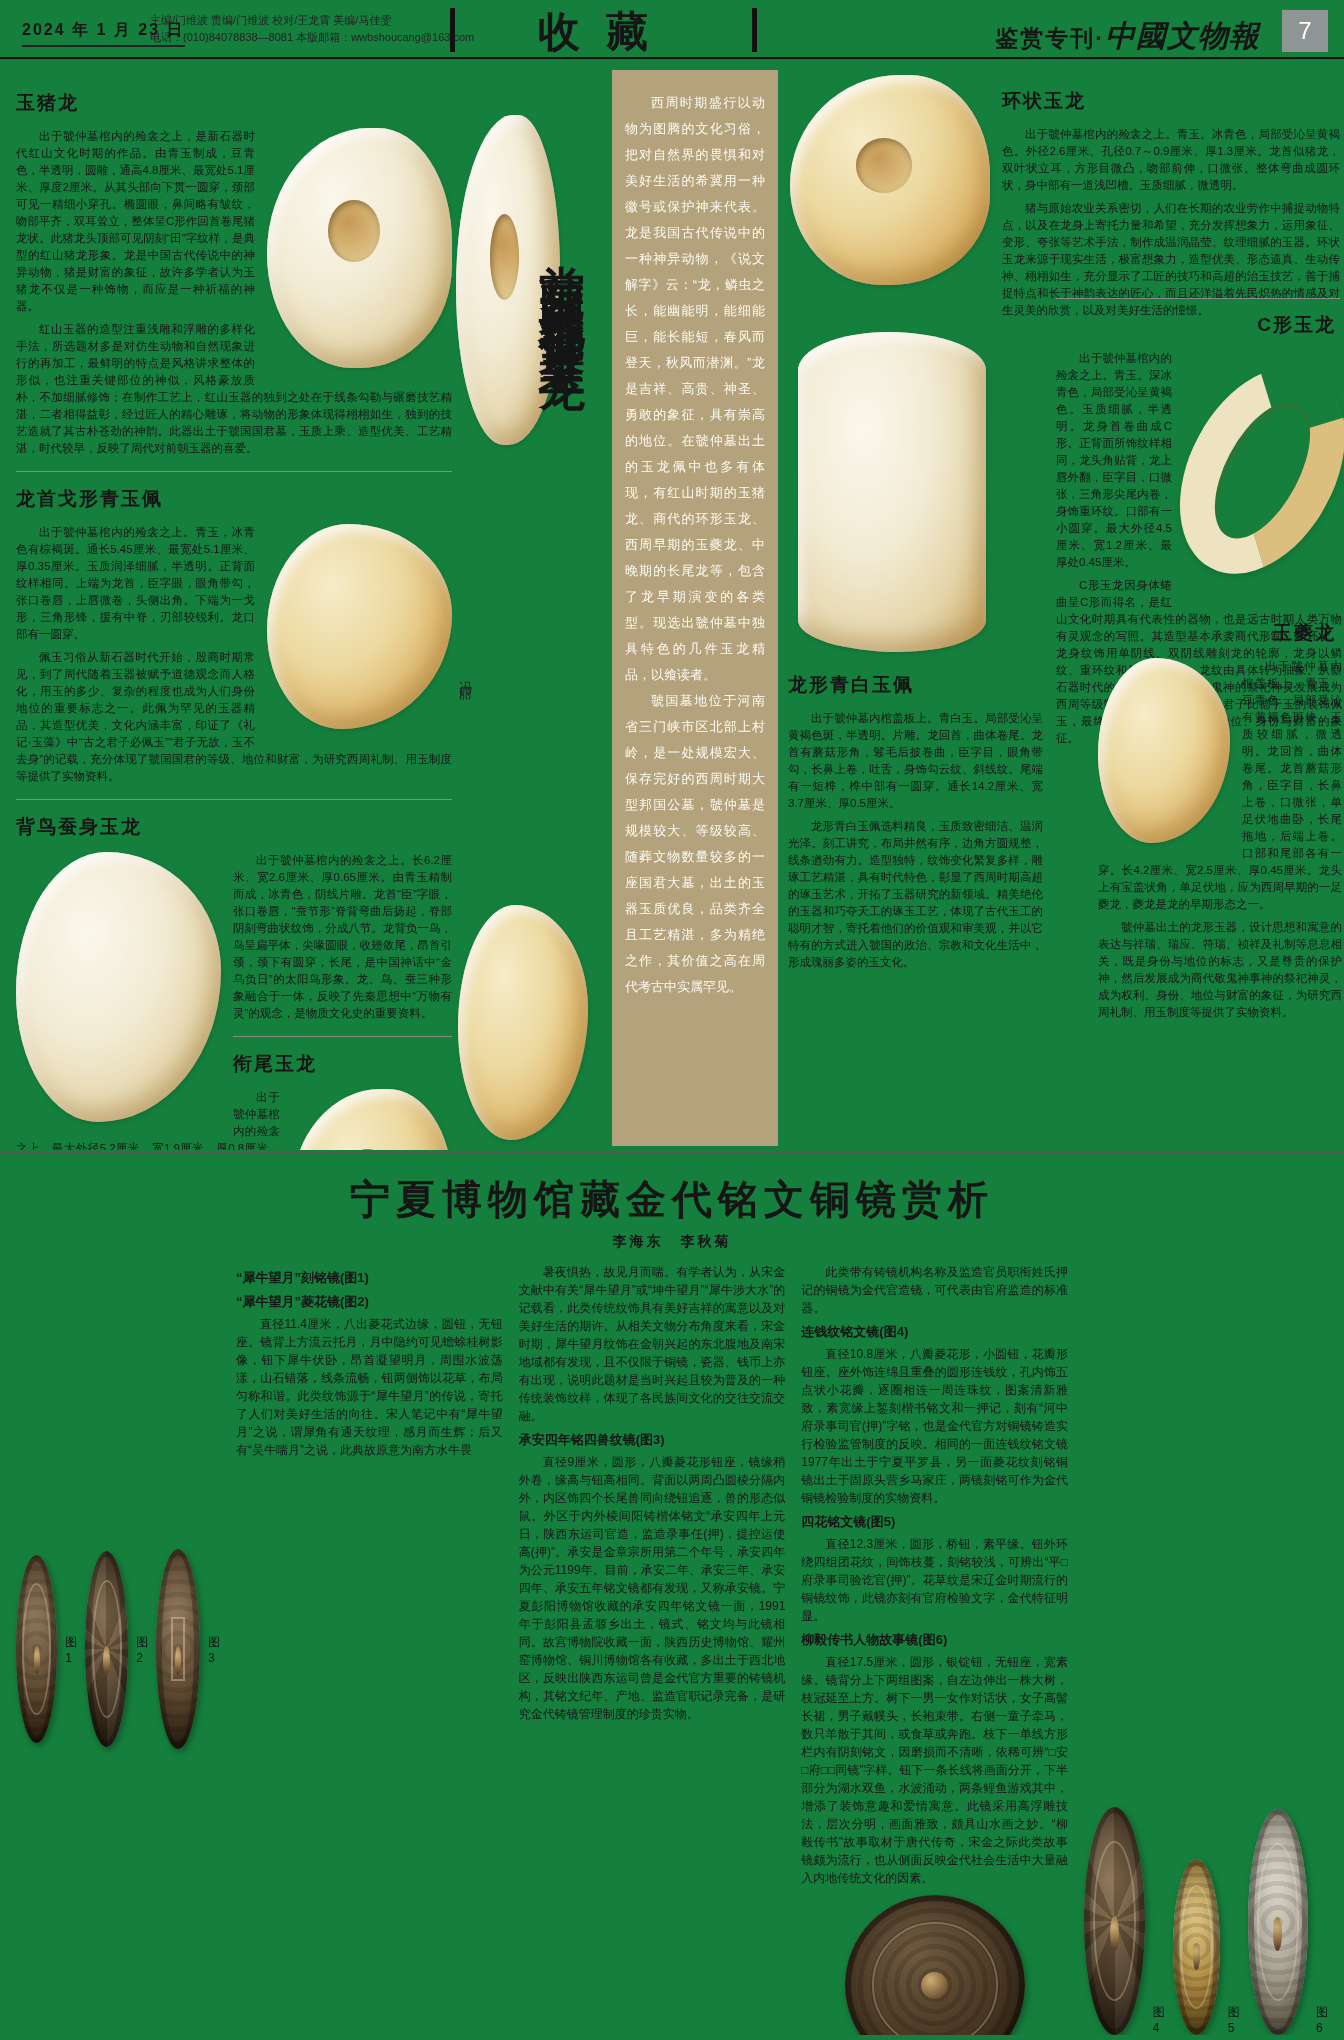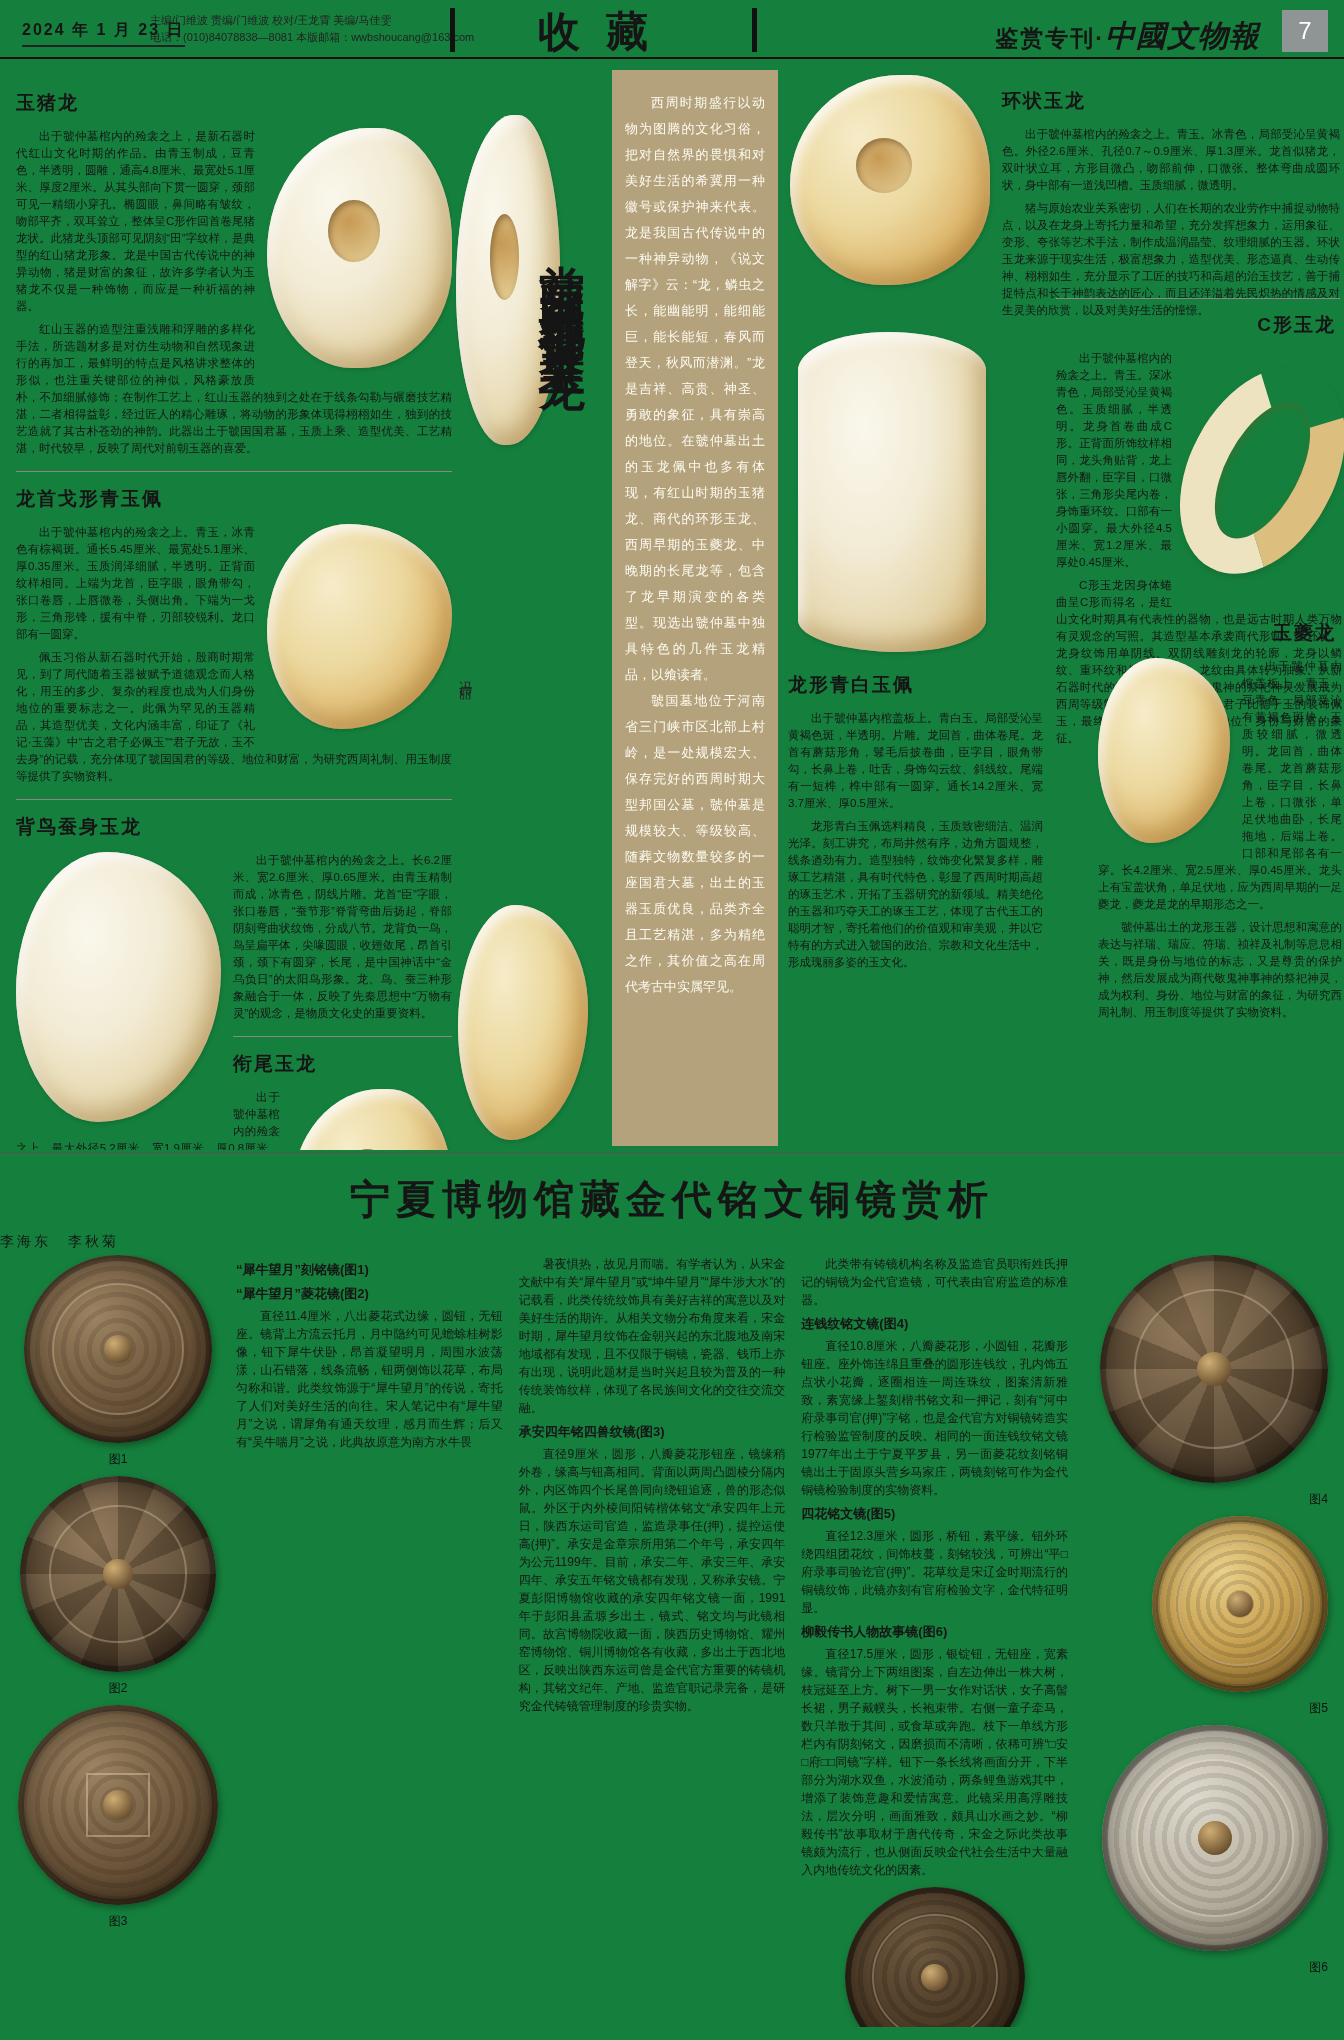--- a/index.html
+++ b/index.html
@@ -47,23 +47,23 @@
           padding:20px 13px;box-sizing:border-box;}
   .tanbox p{font-size:13px;line-height:26px;text-align:justify;text-indent:2em;margin:0;}
   .rsec{position:absolute;}
   .rsec h2.ar{text-align:right;padding-right:6px;}
   .hline{position:absolute;height:1px;background:#888;}
   
   .botrule{position:absolute;left:0;top:1152px;width:1344px;height:1px;background:#555;}
   .bottom{position:absolute;left:0;top:1158px;width:1344px;height:882px;}
   .btitle{text-align:center;font-family:"Liberation Serif",serif;font-weight:bold;font-size:40px;
           letter-spacing:6px;margin:14px 0 6px 0;}
-  .bby{font-size:14px;letter-spacing:3px;margin-bottom:4px;}
+  .bby{text-align:center;font-size:14px;letter-spacing:3px;margin-bottom:12px;font-weight:bold;}
   .bwrap{display:flex;gap:16px;padding:0 16px;height:772px;overflow:hidden;}
-  .figcol{display:flex;flex-direction:column;align-items:center;gap:8px;}
+  .figcol{display:flex;flex-direction:row;align-items:center;gap:8px;}
   .figcol.l{width:204px;}  .figcol.r{width:244px;align-items:flex-end;}
   .txtcol{flex:1;overflow:hidden;}
   .txtcol p{font-size:12px;line-height:18px;text-align:justify;text-indent:2em;margin:0 0 4px 0;}
   .txtcol h3{font-size:13px;font-weight:bold;margin:6px 0 4px 0;}
   .mirror{position:relative;border-radius:50%;
       background:repeating-radial-gradient(circle, rgba(0,0,0,.10) 0 5px, transparent 5px 13px),
                  radial-gradient(circle at 38% 32%, #9c8362, #6b5439 55%, #46341f 85%, #2e2113);
       box-shadow:inset 0 0 0 6px rgba(0,0,0,.28), inset 0 0 30px rgba(0,0,0,.45), 2px 3px 7px rgba(0,0,0,.35);}
   .mirror::before{content:"";position:absolute;inset:15%;border-radius:50%;border:2px solid rgba(255,235,200,.28);}
   .mirror::after{content:"";position:absolute;left:50%;top:50%;width:15%;height:15%;margin:-7.5% 0 0 -7.5%;

